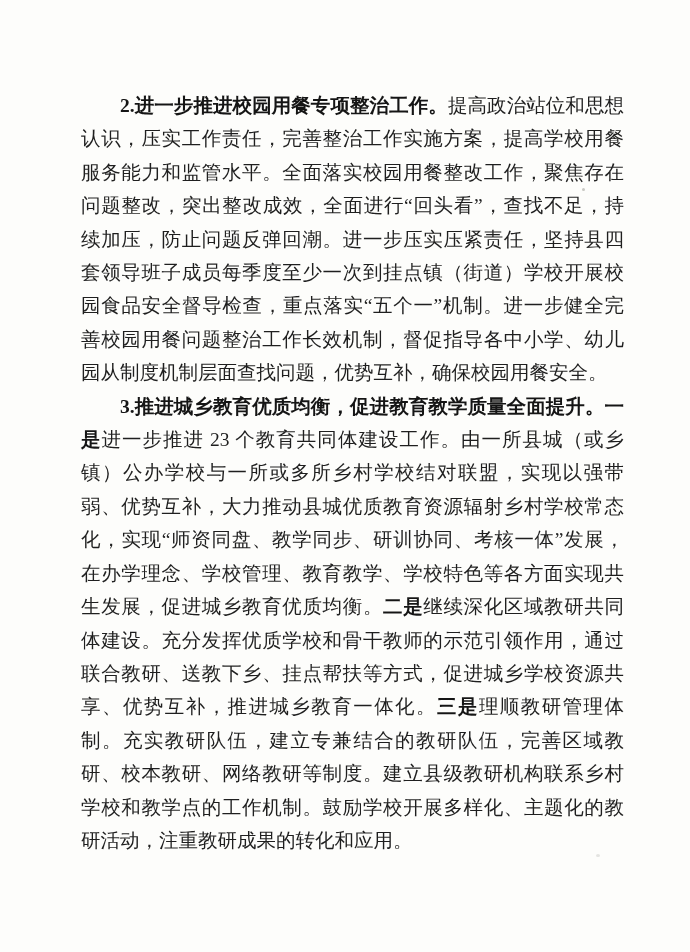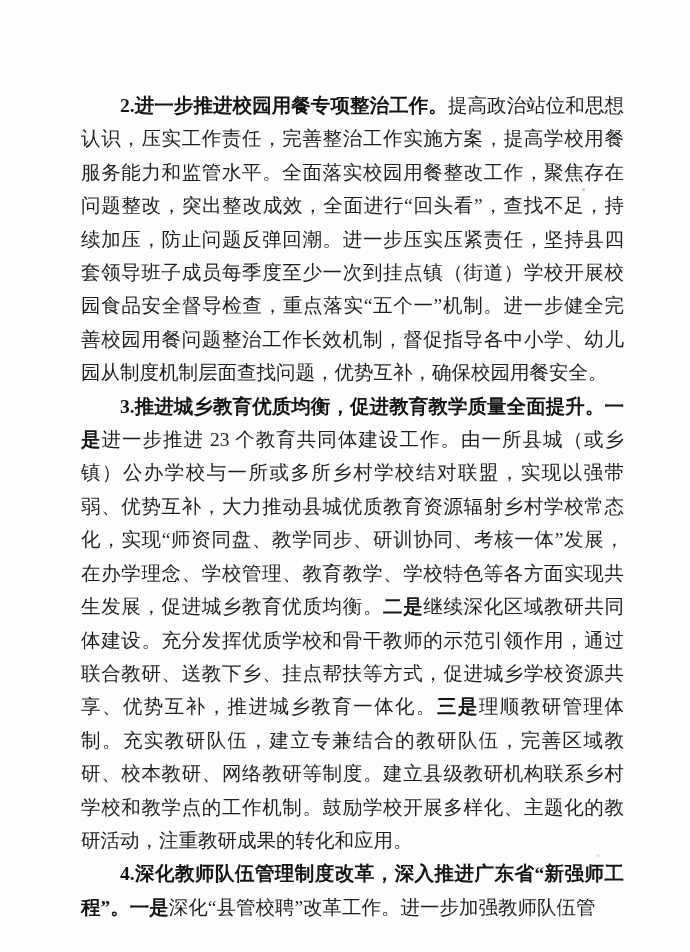--- a/index.html
+++ b/index.html
@@ -47,19 +47,18 @@
 </head>
 <body style="background: rgb(253, 253, 251);">
 
 <div class="page">
   <div class="text-block" style="color: rgb(31, 31, 31);">
 
     <p class="para"><span class="run bold">2.进一步推进校园用餐专项整治工作。</span><span class="run">提高政治站位和思想认识，压实工作责任，完善整治工作实施方案，提高学校用餐服务能力和监管水平。全面落实校园用餐整改工作，聚焦存在问题整改，突出整改成效，全面进行“回头看”，查找不足，持续加压，防止问题反弹回潮。进一步压实压紧责任，坚持县四套领导班子成员每季度至少一次到挂点镇（街道）学校开展校园食品安全督导检查，重点落实“五个一”机制。进一步健全完善校园用餐问题整治工作长效机制，督促指导各中小学、幼儿园从制度机制层面查找问题，优势互补，确保校园用餐安全。</span></p>
 
     <p class="para"><span class="run bold">3.推进城乡教育优质均衡，促进教育教学质量全面提升。</span><span class="run bold">一是</span><span class="run">进一步推进 23 个教育共同体建设工作。由一所县城（或乡镇）公办学校与一所或多所乡村学校结对联盟，实现以强带弱、优势互补，大力推动县城优质教育资源辐射乡村学校常态化，实现“师资同盘、教学同步、研训协同、考核一体”发展，在办学理念、学校管理、教育教学、学校特色等各方面实现共生发展，促进城乡教育优质均衡。</span><span class="run bold">二是</span><span class="run">继续深化区域教研共同体建设。充分发挥优质学校和骨干教师的示范引领作用，通过联合教研、送教下乡、挂点帮扶等方式，促进城乡学校资源共享、优势互补，推进城乡教育一体化。</span><span class="run bold">三是</span><span class="run">理顺教研管理体制。充实教研队伍，建立专兼结合的教研队伍，完善区域教研、校本教研、网络教研等制度。建立县级教研机构联系乡村学校和教学点的工作机制。鼓励学校开展多样化、主题化的教研活动，注重教研成果的转化和应用。</span></p>
 
-    <p class="para"><span class="run bold">4.深化教师队伍管理制度改革，深入推进广东省“新强师工程”。</span><span class="run bold">一是</span><span class="run">深化“县管校聘”改革工作。进一步加强教师队伍管</span></p>
 
   </div>
 
   <div class="speck speck-1"></div>
   <div class="speck speck-2"></div>
 </div>
 
 </body></html>

